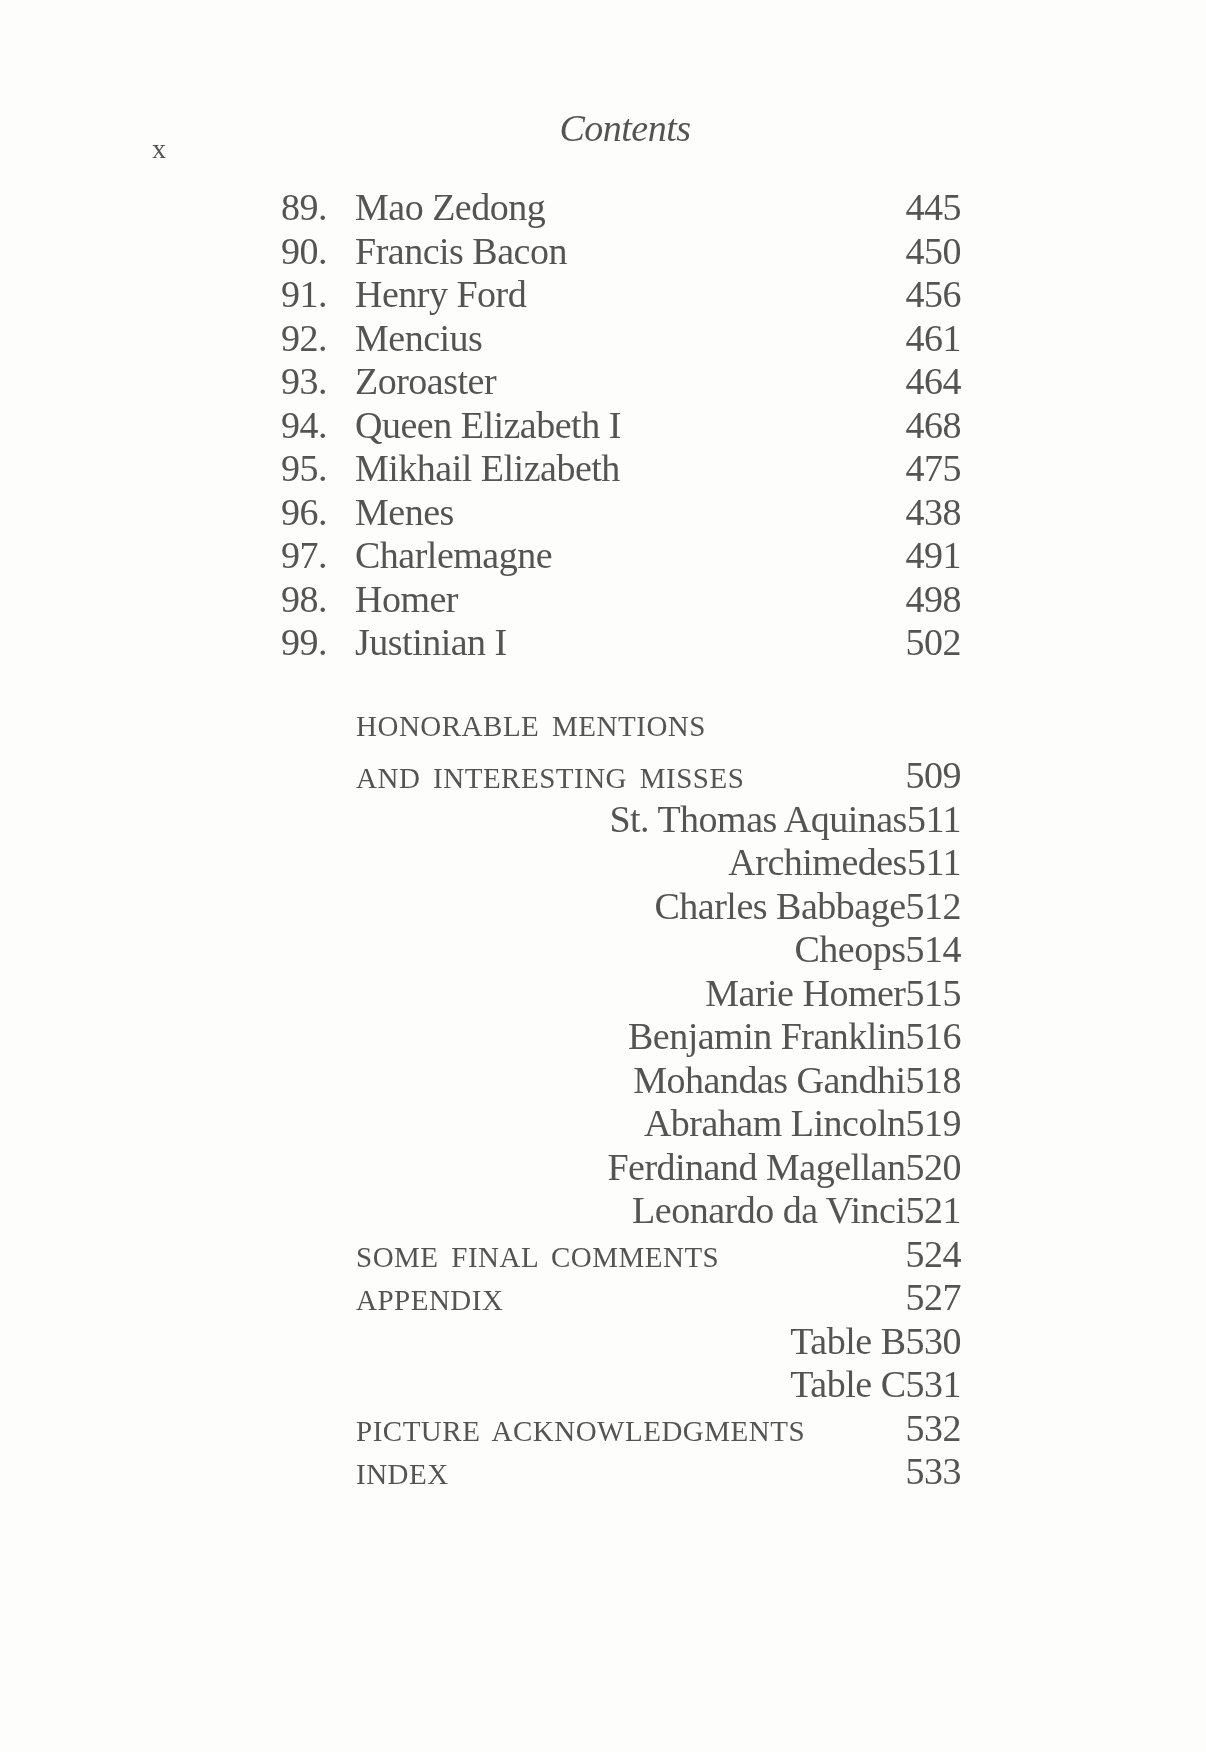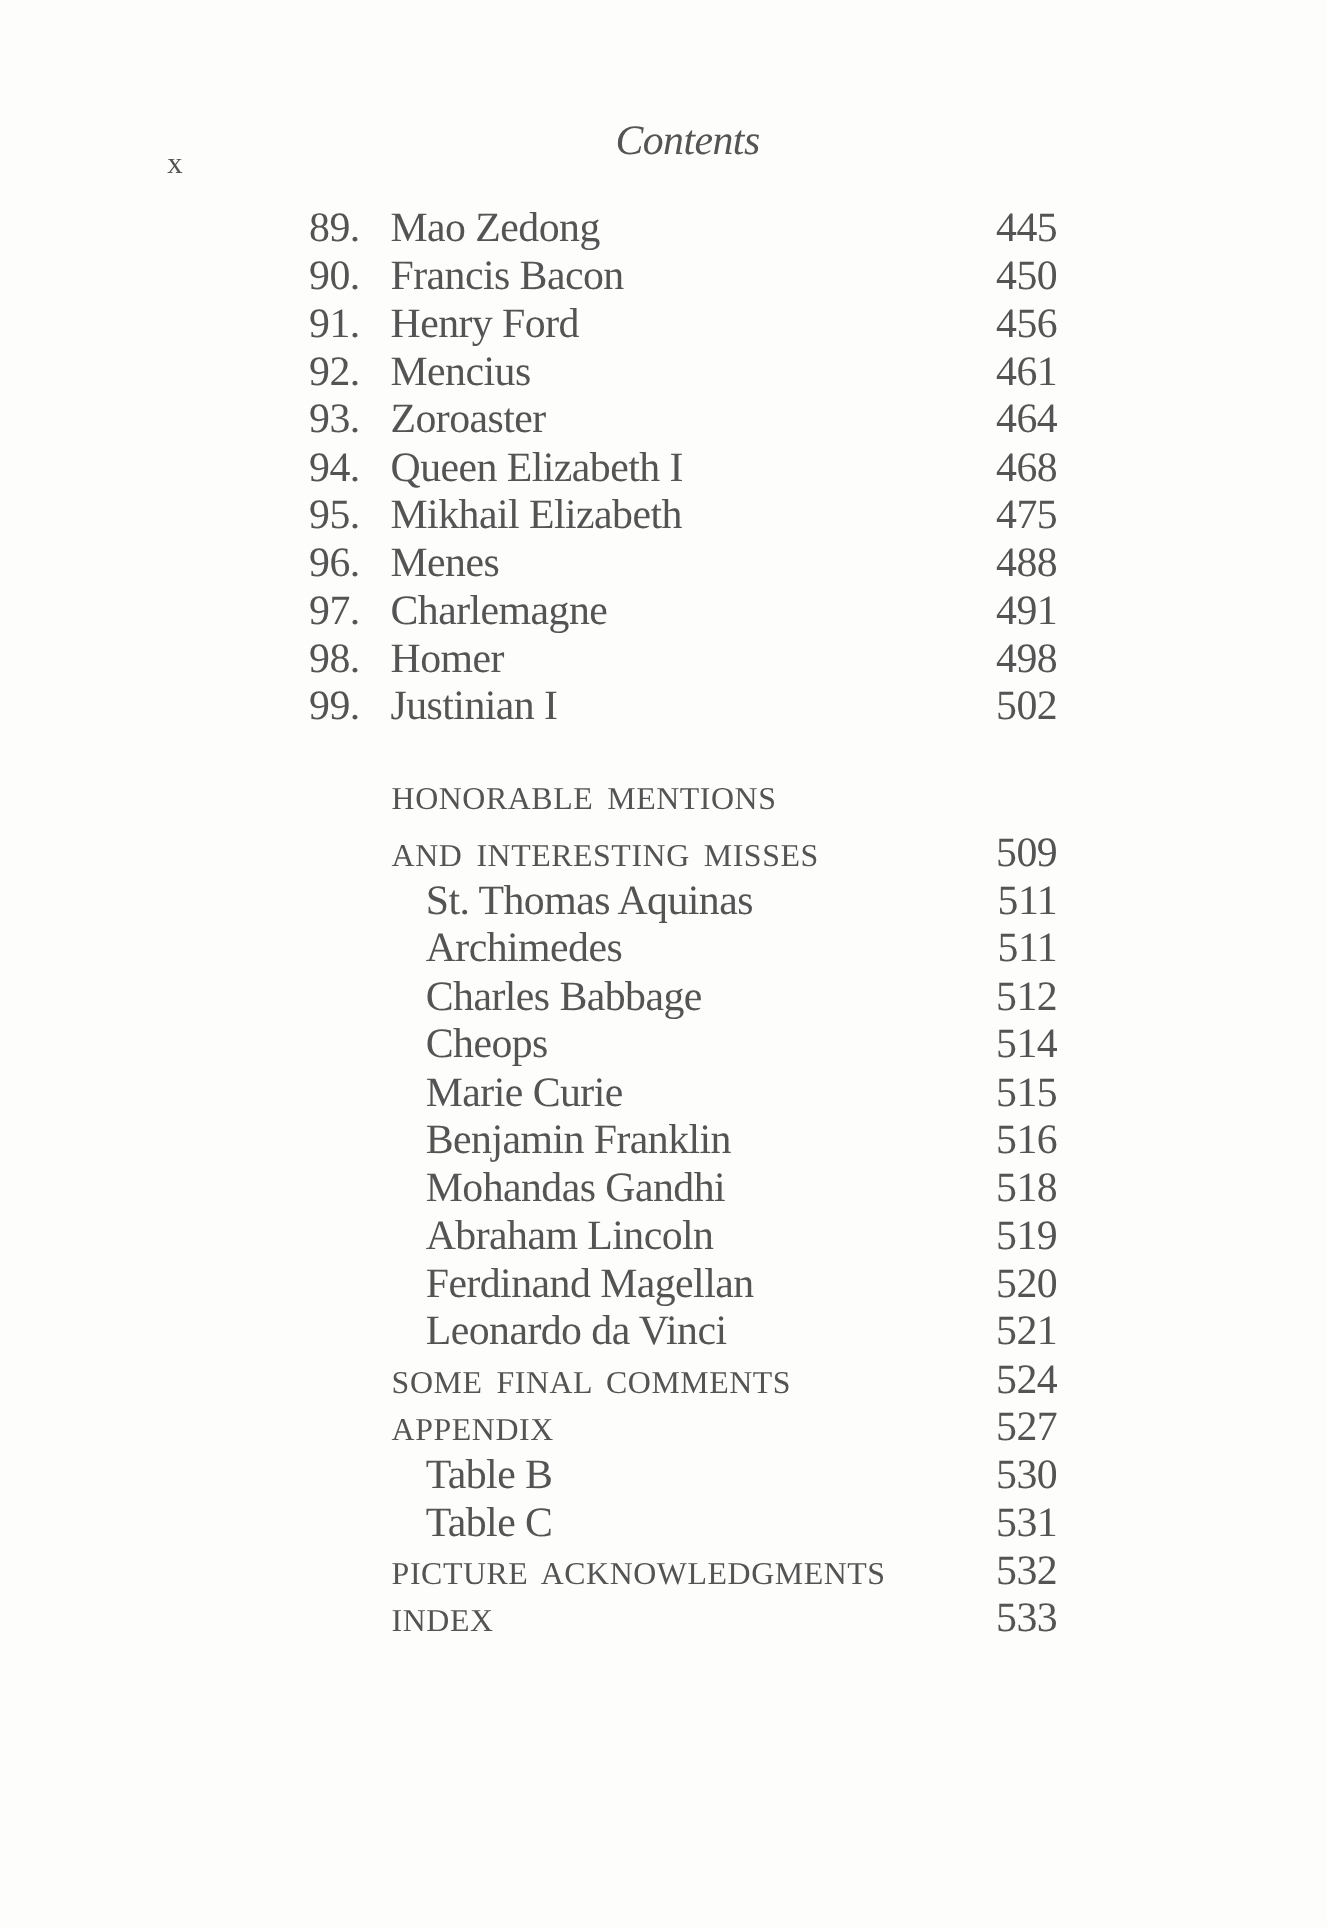--- a/index.html
+++ b/index.html
@@ -43,21 +43,21 @@
   .row .name{
     flex:1 1 auto;padding-left:28px;overflow:hidden;
   }
   .row .pg{
     flex:0 0 auto;text-align:right;
   }
   .row.caps .name{
     padding-left:106px;
     font-size:29px;letter-spacing:0.5px;word-spacing:5px;
   }
-  .row.sub .name{padding-left:137px;}
+  .row.sub .name{padding-left:137px;text-align:right;}
   .gap-before{margin-top:46px;}
 </style>
 </head>
 <body>
 
 <div class="page">
 
   <div class="folio">x</div>
 
   <div class="chapter-title">Contents</div>
@@ -94,21 +94,21 @@
         <span class="pg">468</span>
       </div>
       <div class="row">
         <span class="num">95.</span>
         <span class="name">Mikhail Elizabeth</span>
         <span class="pg">475</span>
       </div>
       <div class="row">
         <span class="num">96.</span>
         <span class="name">Menes</span>
-        <span class="pg">488</span>
+        <span class="pg">438</span>
       </div>
       <div class="row">
         <span class="num">97.</span>
         <span class="name">Charlemagne</span>
         <span class="pg">491</span>
       </div>
       <div class="row">
         <span class="num">98.</span>
         <span class="name">Homer</span>
         <span class="pg">498</span>
@@ -136,21 +136,21 @@
       </div>
       <div class="row sub">
         <span class="name">Charles Babbage</span>
         <span class="pg">512</span>
       </div>
       <div class="row sub">
         <span class="name">Cheops</span>
         <span class="pg">514</span>
       </div>
       <div class="row sub">
-        <span class="name">Marie Curie</span>
+        <span class="name">Marie Homer</span>
         <span class="pg">515</span>
       </div>
       <div class="row sub">
         <span class="name">Benjamin Franklin</span>
         <span class="pg">516</span>
       </div>
       <div class="row sub">
         <span class="name">Mohandas Gandhi</span>
         <span class="pg">518</span>
       </div>

